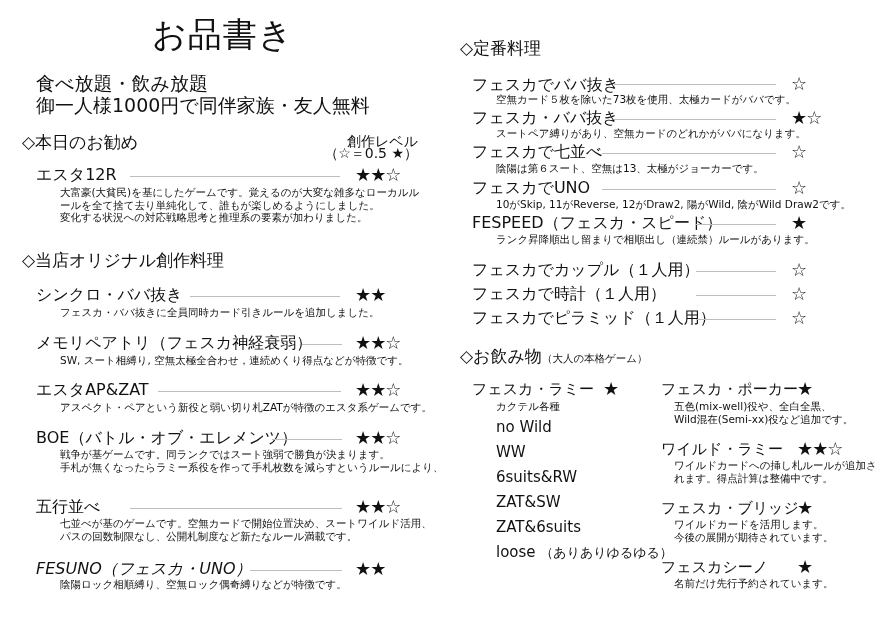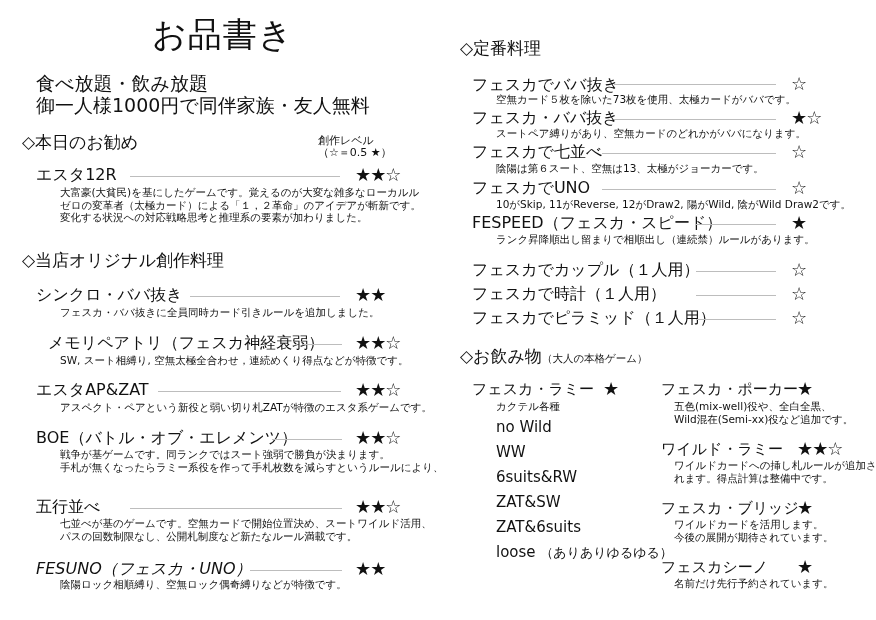--- a/index.html
+++ b/index.html
@@ -2,21 +2,21 @@
 <html><head>
 <meta charset="utf-8">
 <style>
   * { margin: 0; padding: 0; box-sizing: border-box; }
   html, body { width: 876px; height: 620px; background: #ffffff; overflow: hidden; }
   body { font-family: "DejaVu Sans", "Liberation Sans", sans-serif; color: #111; position: relative; }
   .abs { position: absolute; white-space: nowrap; }
   .title { font-size: 34px; left: 152px; top: 12px; letter-spacing: 1px; }
   .tagline { font-size: 19px; left: 36px; line-height: 22px; }
   .section { font-size: 17px; }
-  .level-note { font-size: 11px; text-align: left; line-height: 12px; }
+  .level-note { font-size: 14px; text-align: right; line-height: 12px; }
   .item-name { font-size: 16px; }
   .item-desc { font-size: 10.5px; line-height: 12.5px; }
   .rule { position: absolute; height: 1px; background: #bdbdbd; }
   .stars { font-size: 18px; letter-spacing: -1px; }
   .drink-name { font-size: 15px; }
   .variant { font-size: 15px; }
   .variant .note { font-size: 13px; }
 </style>
 </head>
 <body>
@@ -30,38 +30,38 @@
   <div>創作レベル</div>
   <div>（☆＝0.5 ★）</div>
 </div>
 
 <div>
   <div class="abs item-name" style="left:36px; top:165px;">エスタ12R</div>
   <div class="rule" style="left:130px; top:176px; width:210px;"></div>
   <div class="abs stars" style="left:355px; top:164px;">★★☆</div>
   <div class="abs item-desc" style="left:60px; top:186px;">
     <div>大富豪(大貧民)を基にしたゲームです。覚えるのが大変な雑多なローカルル</div>
-    <div>ゼロの変革者（太極カード）による「１，２革命」のアイデアが斬新です。</div>
+    <div>ールを全て捨て去り単純化して、誰もが楽しめるようにしました。</div>
     <div>変化する状況への対応戦略思考と推理系の要素が加わりました。</div>
   </div>
 </div>
 
 <div class="abs section" style="left:22px; top:249px;">◇当店オリジナル創作料理</div>
 
 <div>
   <div class="abs item-name" style="left:36px; top:285px;">シンクロ・ババ抜き</div>
   <div class="rule" style="left:190px; top:296px; width:150px;"></div>
   <div class="abs stars" style="left:355px; top:284px;">★★</div>
   <div class="abs item-desc" style="left:60px; top:306px;">
     <div>フェスカ・ババ抜きに全員同時カード引きルールを追加しました。</div>
   </div>
 </div>
 
 <div>
-  <div class="abs item-name" style="left:48px; top:333px;">メモリペアトリ（フェスカ神経衰弱）</div>
+  <div class="abs item-name" style="left:36px; top:333px;">メモリペアトリ（フェスカ神経衰弱）</div>
   <div class="rule" style="left:302px; top:344px; width:40px;"></div>
   <div class="abs stars" style="left:355px; top:332px;">★★☆</div>
   <div class="abs item-desc" style="left:60px; top:354px;">
     <div>SW, スート相縛り, 空無太極全合わせ，連続めくり得点などが特徴です。</div>
   </div>
 </div>
 
 <div>
   <div class="abs item-name" style="left:36px; top:380px;">エスタAP&amp;ZAT</div>
   <div class="rule" style="left:158px; top:391px; width:183px;"></div>

